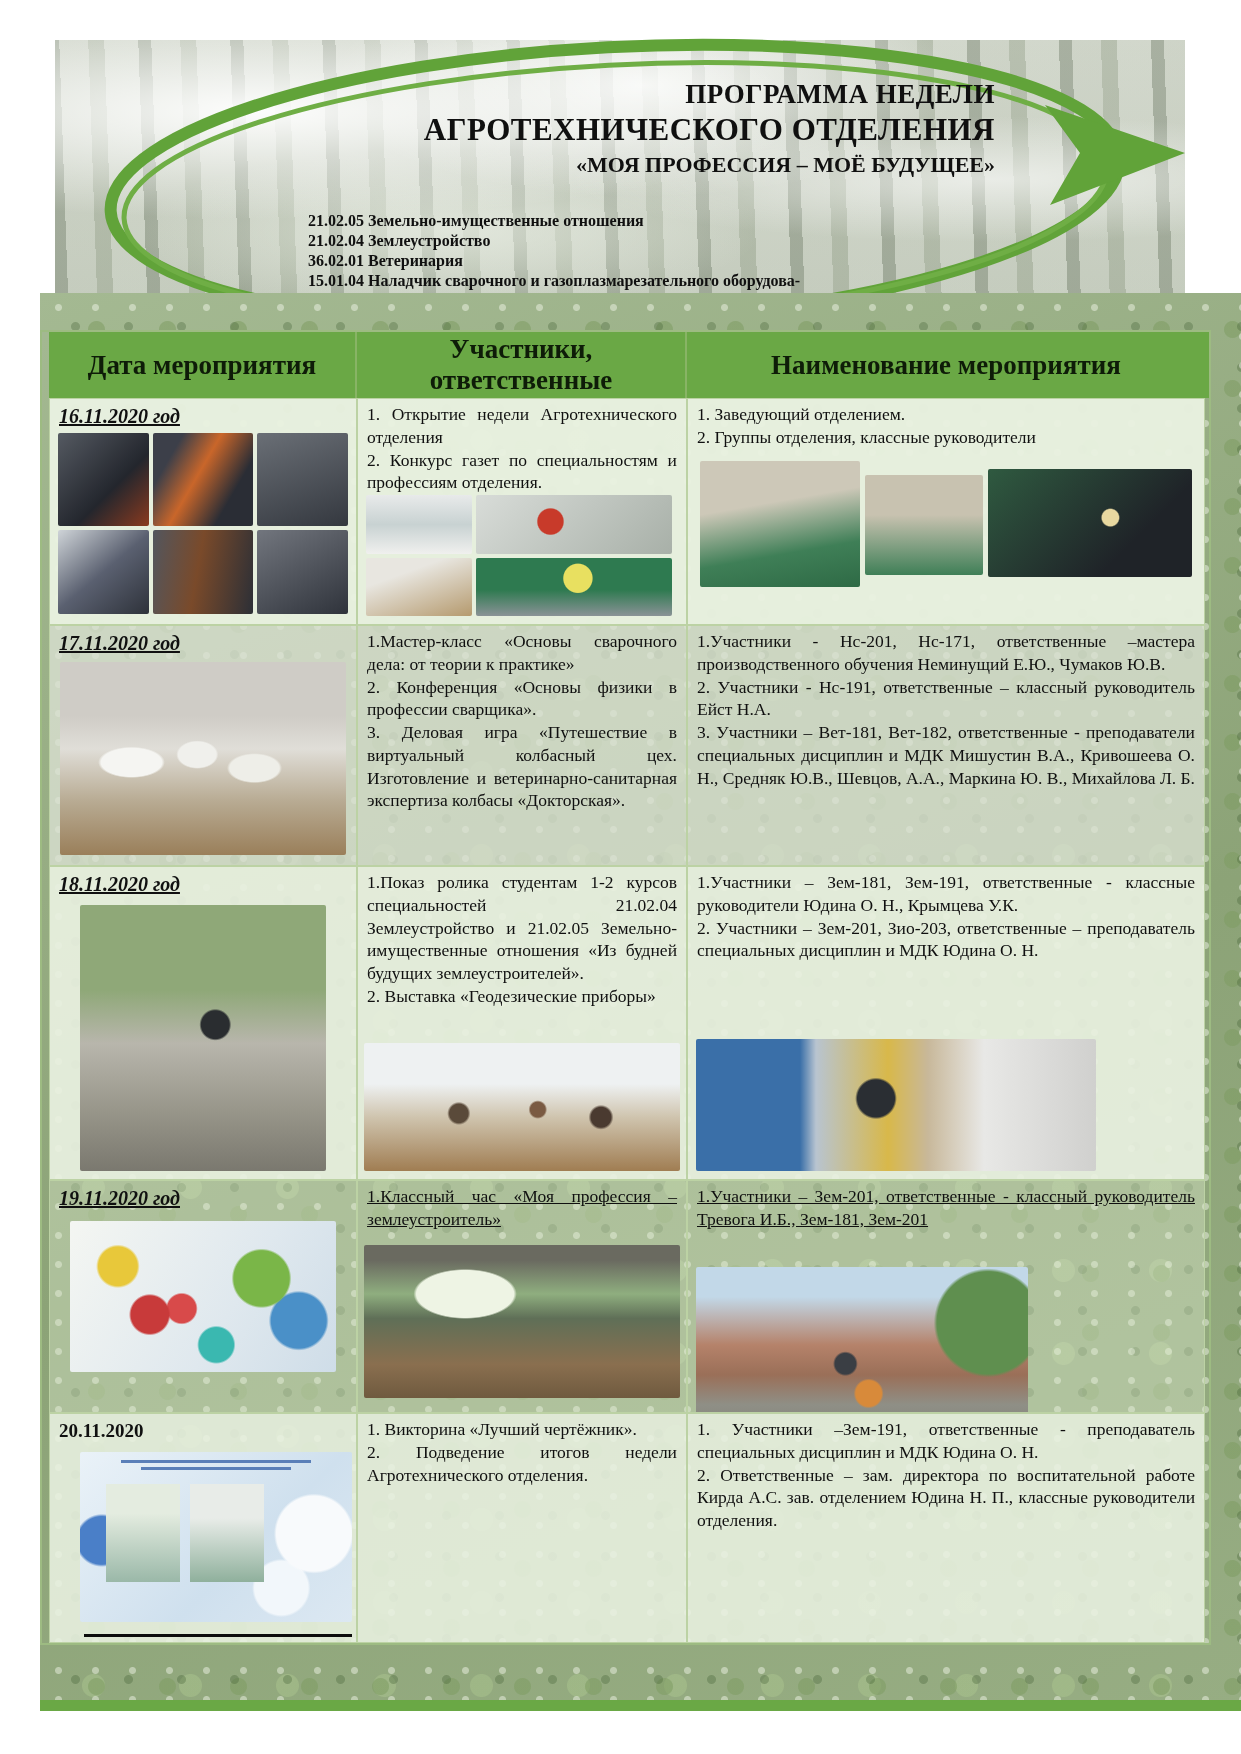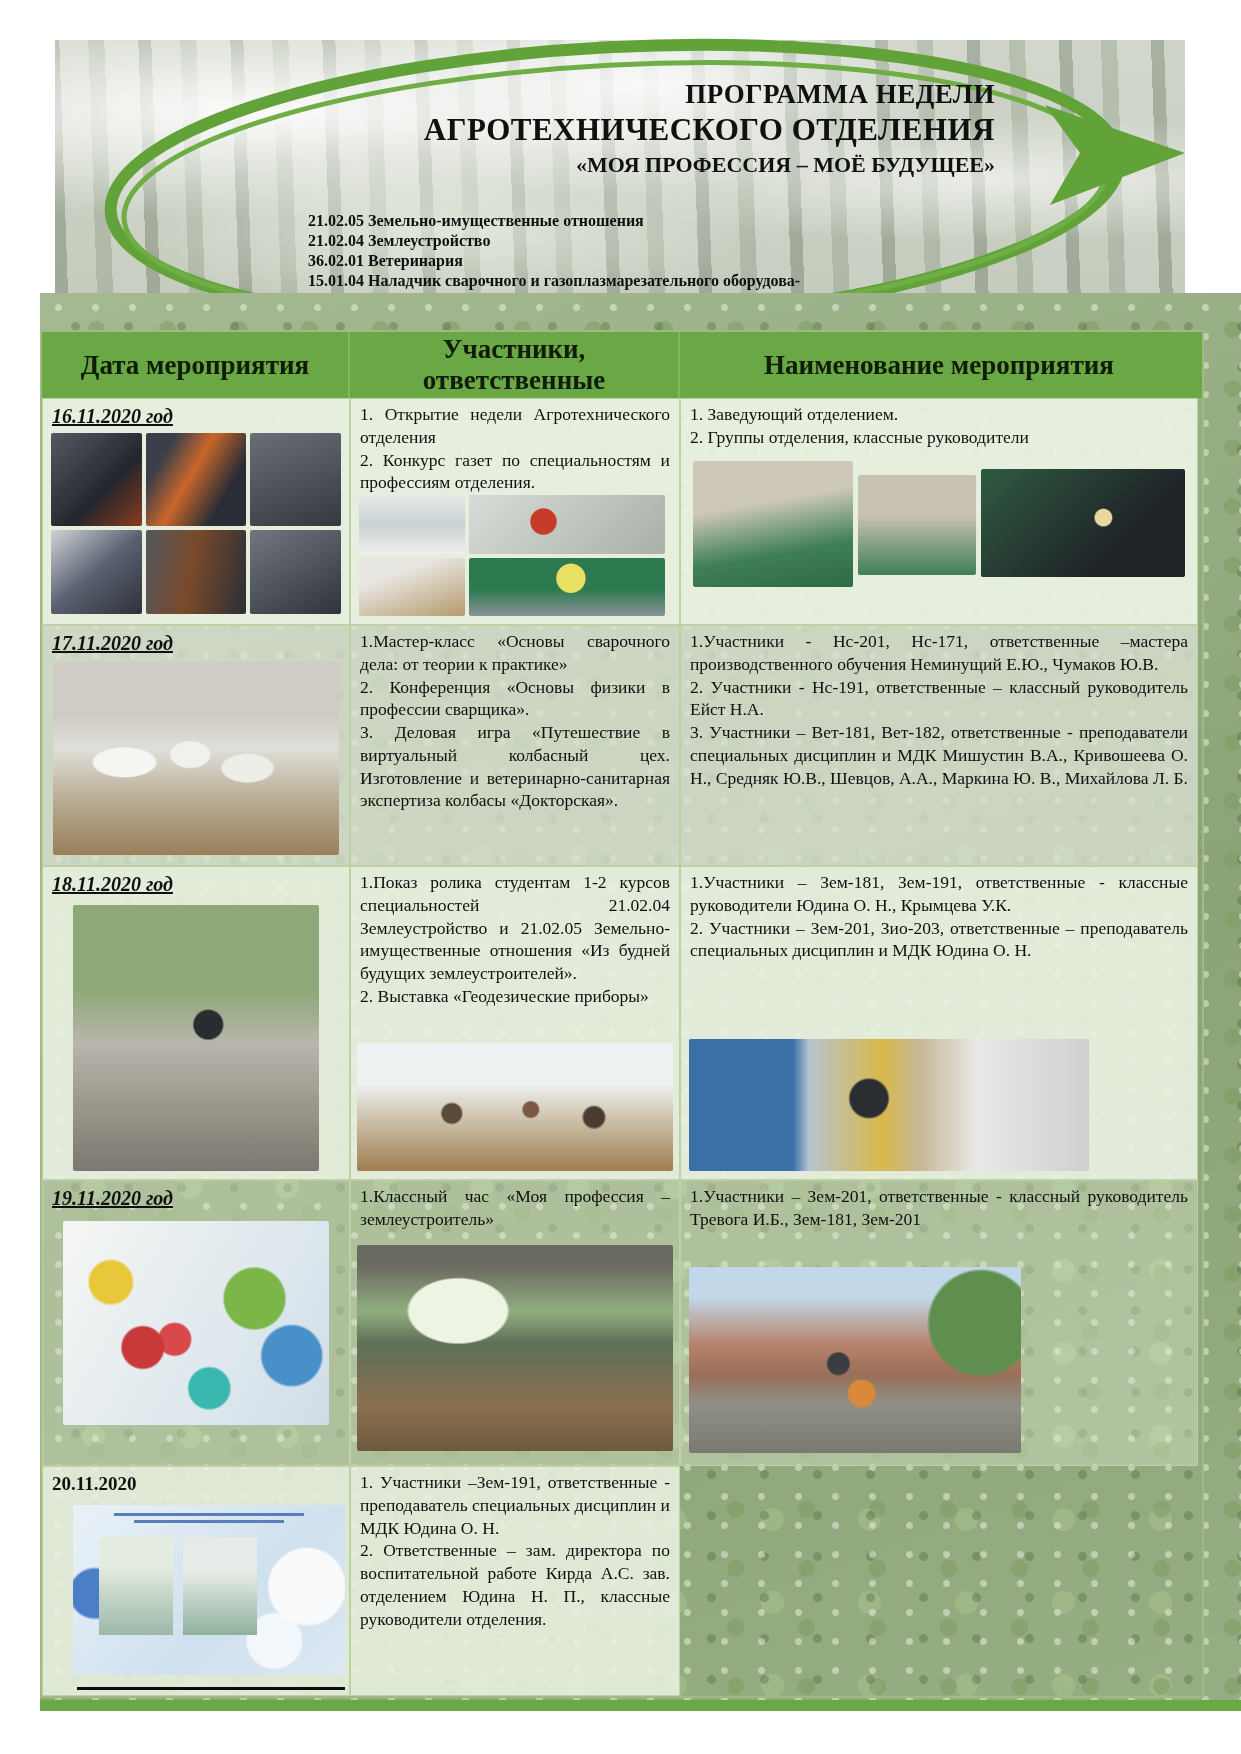--- a/index.html
+++ b/index.html
@@ -32,29 +32,29 @@
   .leaf-bg{position:absolute;left:40px;top:293px;width:1201px;height:1418px;
     background:
       radial-gradient(circle, rgba(246,250,238,0.45) 0 3px, transparent 4px) 0 0 / 37px 29px,
       radial-gradient(circle, rgba(58,88,44,0.30) 0 4px, transparent 5px) 9px 13px / 53px 41px,
       radial-gradient(circle, rgba(126,156,98,0.55) 0 8px, transparent 9px) 21px 7px / 71px 59px,
       radial-gradient(circle, rgba(170,196,142,0.5) 0 11px, transparent 12px) 5px 23px / 97px 83px,
       linear-gradient(160deg,#a4b992,#8ca377 55%,#97ad83);
   }
 
   
-  .tbl{position:absolute;left:40px;top:330px;width:1160px;border:2px solid #9dbb82;}
+  .tbl{position:absolute;left:40px;top:330px;width:1160px;border:2px solid #9dbb82;padding-left:7px;}
   .trow,.thead{display:grid;grid-template-columns:308px 330px 518px;}
   .thead{height:66px;background:#6aa845;}
   .th{display:flex;align-items:center;justify-content:center;text-align:center;
       font-size:27px;font-weight:bold;line-height:31px;color:#0e1c08;
       border-right:2px solid #superb;border-right:2px solid #88b465;}
   .th:last-child{border-right:none;}
   .td{position:relative;overflow:hidden;border:1px solid #bcd2a4;padding:4px 9px;box-sizing:border-box;}
-  .r1{height:227px;}.r2{height:241px;}.r3{height:314px;}.r4{height:286px;}.r5{height:230px;}
+  .r1{height:227px;}.r2{height:241px;}.r3{height:314px;}.r4{height:233px;text-decoration:underline;}.r5{height:230px;}
   .r1 .td{background:rgba(233,241,225,0.96);}
   .r2 .td{background:rgba(219,226,212,0.78);}
   .r3 .td{background:rgba(233,241,225,0.92);}
   .r4 .td{background:rgba(223,234,208,0.40);}
   .r5 .td{background:rgba(233,241,225,0.88);}
 
   .date{font-size:20px;font-weight:bold;font-style:italic;text-decoration:underline;
         text-align:left;padding-top:2px;}
   .r5 .date{font-style:normal;text-decoration:none;font-size:19px;}
   .celltext{white-space:pre-line;text-align:justify;font-size:17.5px;line-height:1.3;}
@@ -269,20 +269,24 @@
       </div>
     </div>
 
     <div class="trow r5">
       <div class="td">
         <div class="date">20.11.2020</div>
         <span class="ph r5c1-ph"></span>
         <span class="r5-underline"></span>
       </div>
       <div class="td">
+        <div class="celltext">1. Викторина «Лучший чертёжник».
+2. Подведение итогов недели Агротехнического отделения.</div>
+      </div>
+      <div class="td">
         <div class="celltext">1. Участники –Зем-191, ответственные - преподаватель специальных дисциплин и МДК Юдина О. Н.
 2. Ответственные – зам. директора по воспитательной работе Кирда А.С. зав. отделением Юдина Н. П., классные руководители отделения.</div>
       </div>
     </div>
 
   </div>
 
   <div class="bottom-bar"></div>
 
 </div>

